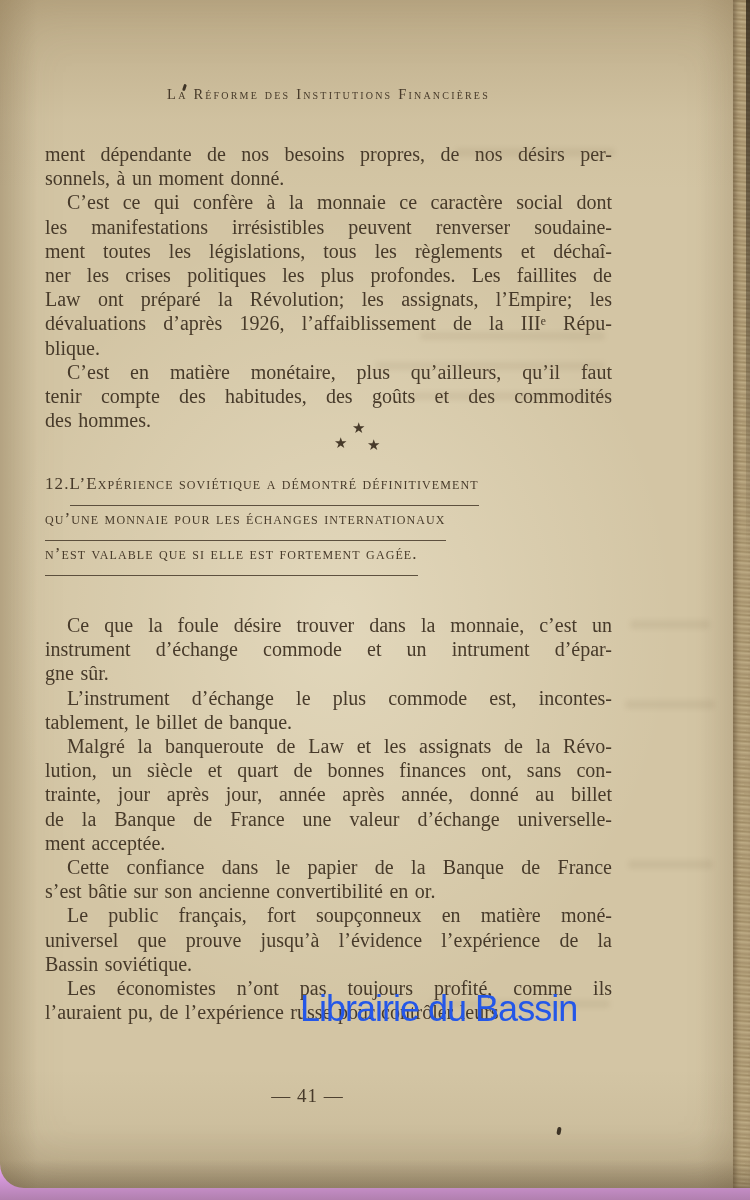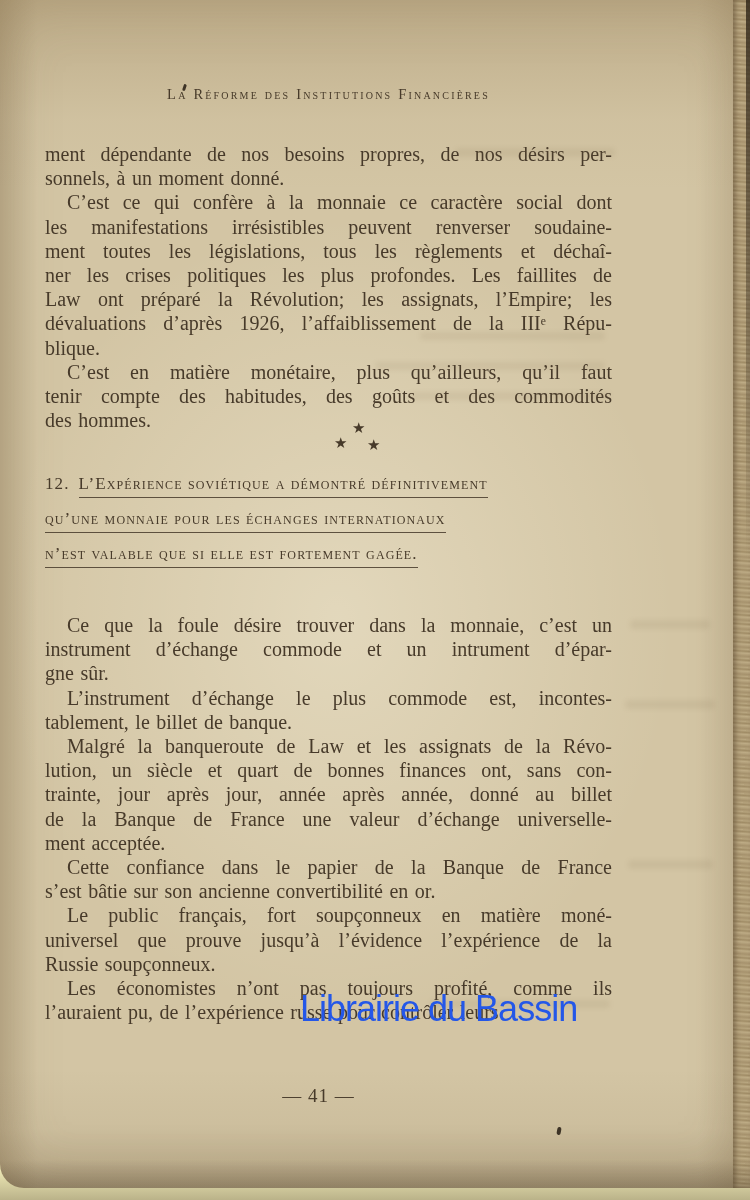--- a/index.html
+++ b/index.html
@@ -1,18 +1,18 @@
 <!DOCTYPE html>
 <html style="--wm: #2457e8; --paper: #d3c5a4; --ink: #473a2a;"><head>
 <meta charset="utf-8">
 <style>
   html,body{margin:0;padding:0;}
   body{width:750px;height:1200px;overflow:hidden;position:relative;
        font-family:"Liberation Serif", serif;}
-  .photo{position:absolute;inset:0;background:#fef9c3;}
+  .photo{position:absolute;inset:0;background:#f0abfc;}
   
   .page{position:absolute;left:0;top:0;width:750px;height:1188px;
         border-radius:0 0 10px 24px;
         background:
           linear-gradient(180deg, rgba(140,115,75,0.30) 0%, rgba(140,115,75,0.05) 10%, rgba(0,0,0,0) 16%),
           linear-gradient(0deg, rgba(100,80,50,0.28) 0%, rgba(100,80,50,0.06) 5%, rgba(0,0,0,0) 10%),
           linear-gradient(90deg, rgba(110,88,55,0.22) 0%, rgba(0,0,0,0) 5%, rgba(0,0,0,0) 93%, rgba(110,88,55,0.20) 100%),
           radial-gradient(ellipse 60% 45% at 45% 52%, rgba(255,250,232,0.35), rgba(255,250,232,0) 75%),
           var(--paper,#d3c5a4);
         box-shadow:inset 0 0 60px rgba(120,95,60,0.25);}
@@ -40,24 +40,24 @@
   .stars{position:absolute;left:333px;top:421px;width:60px;height:36px;color:var(--ink,#473a2a);}
   .stars span{position:absolute;font-size:15px;line-height:15px;}
   .star-top{left:19px;top:0px;}
   .star-bl{left:1px;top:15px;}
   .star-br{left:34px;top:17px;}
 
   
   .section-heading{position:absolute;left:45px;top:474px;width:590px;color:var(--ink,#473a2a);
         font-variant:small-caps;font-size:17px;letter-spacing:1.1px;}
   .h-line{height:35px;}
-  .h-num{margin-right:9px;font-variant:normal;}
-  .u{border-bottom:1.8px solid rgba(71,58,42,0.85);padding-bottom:4px;text-align:center;}
+  .h-num{font-variant:normal;}
+  .u{border-bottom:1.8px solid rgba(71,58,42,0.85);padding-bottom:12px;text-align:center;}
 
-  .page-number{position:absolute;left:56px;top:1085px;width:567px;text-align:center;
+  .page-number{position:absolute;left:45px;top:1085px;width:567px;text-align:center;
         transform:translateX(-21px);font-size:19px;letter-spacing:1px;color:var(--ink,#473a2a);}
 
   
   .smudge{position:absolute;background:#7a6848;opacity:0.10;filter:blur(2.5px);border-radius:4px;}
 
   
   .speck{position:absolute;background:#3d3326;border-radius:2px;}
   .speck-curl{width:3px;height:7px;transform:rotate(18deg);}
   .speck-comma{width:4px;height:8px;transform:rotate(10deg);}
 
@@ -115,21 +115,21 @@
         <div class="line last">tablement, le billet de banque.</div>
         <div class="line indent">Malgré la banqueroute de Law et les assignats de la Révo-</div>
         <div class="line">lution, un siècle et quart de bonnes finances ont, sans con-</div>
         <div class="line">trainte, jour après jour, année après année, donné au billet</div>
         <div class="line">de la Banque de France une valeur d’échange universelle-</div>
         <div class="line last">ment acceptée.</div>
         <div class="line indent">Cette confiance dans le papier de la Banque de France</div>
         <div class="line last">s’est bâtie sur son ancienne convertibilité en or.</div>
         <div class="line indent">Le public français, fort soupçonneux en matière moné-</div>
         <div class="line">universel que prouve jusqu’à l’évidence l’expérience de la</div>
-        <div class="line last">Russie soupçonneux.</div>
+        <div class="line last">Bassin soviétique.</div>
         <div class="line indent">Les économistes n’ont pas toujours profité, comme ils</div>
         <div class="line last">l’auraient pu, de l’expérience russe pour contrôler leurs</div>
       </div>
 
     <div class="page-number">— 41 —</div>
 
     <div class="smudge" style="left:455px;top:148px;width:160px;height:9px;"></div>
     <div class="smudge" style="left:420px;top:332px;width:185px;height:8px;"></div>
     <div class="smudge" style="left:375px;top:362px;width:230px;height:8px;"></div>
     <div class="smudge" style="left:410px;top:392px;width:200px;height:8px;"></div>

